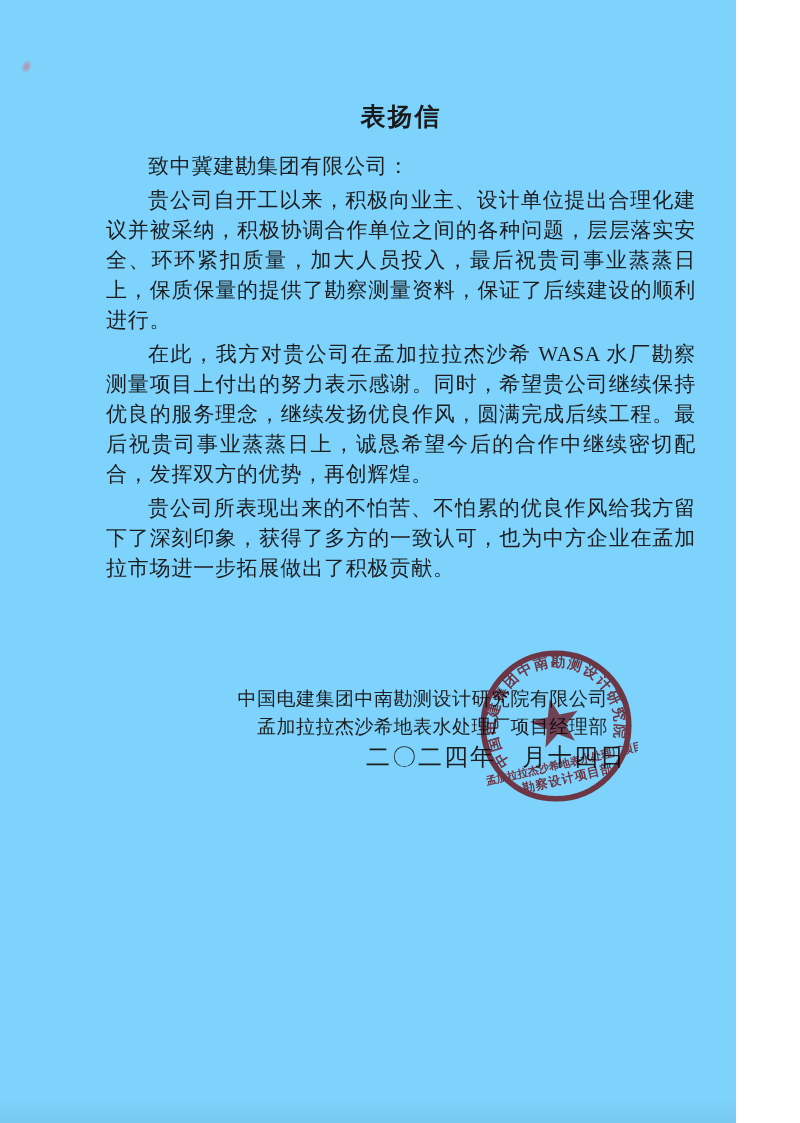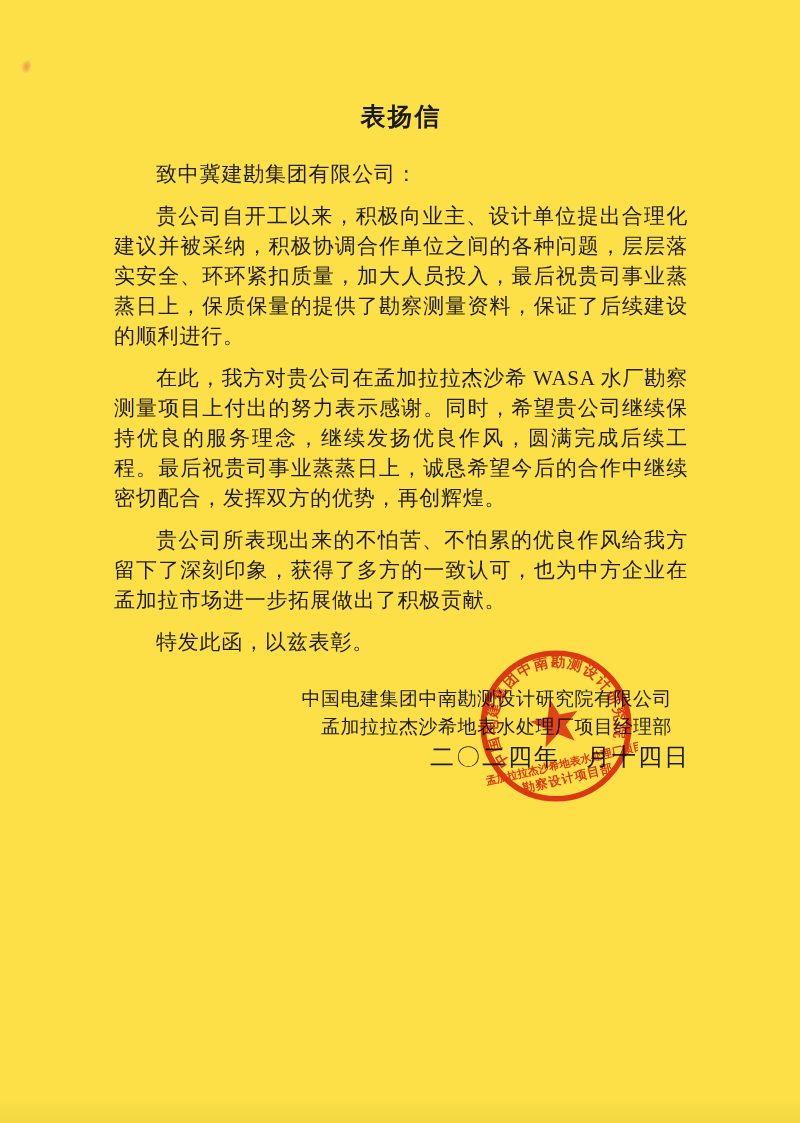--- a/index.html
+++ b/index.html
@@ -1,19 +1,19 @@
 <!DOCTYPE html>
 <html><head>
 <meta charset="utf-8">
 <style>
   html,body{margin:0;padding:0;background:#ffffff;}
   .page{
     position:relative;
-    width:800px;height:1123px;
-    background:#fde047;
+    width:736px;height:1123px;
+    background:#7dd3fc;
     overflow:hidden;
     font-family:"Liberation Serif","DejaVu Serif",serif;
     color:#1d1d1f;
   }
   
   .page::after{
     content:"";
     position:absolute;left:0;right:0;bottom:0;height:26px;
     background:linear-gradient(to bottom, rgba(0,0,0,0) 0%, rgba(0,0,0,0.045) 100%);
     pointer-events:none;
@@ -34,21 +34,21 @@
     color:#1a1a1c;
   }
   .body-text{
     position:absolute;top:147px;left:102px;width:598px;
     font-size:21px;
     line-height:30px;
     letter-spacing:0.8px;
     text-align:justify;
   }
   .body-text p{
-    margin:12px;
+    margin:4px;
     text-indent:2em;
   }
   .greeting{
     text-indent:0;
   }
   .sig{
     position:absolute;
     white-space:nowrap;
     font-size:19px;
     letter-spacing:0.5px;
@@ -86,21 +86,20 @@
 
   <div class="smudge"></div>
 
   <h1 class="title">表扬信</h1>
 
   <div class="body-text">
     <p class="greeting">致中冀建勘集团有限公司：</p>
     <p>贵公司自开工以来，积极向业主、设计单位提出合理化建议并被采纳，积极协调合作单位之间的各种问题，层层落实安全、环环紧扣质量，加大人员投入，最后祝贵司事业蒸蒸日上，保质保量的提供了勘察测量资料，保证了后续建设的顺利进行。</p>
     <p>在此，我方对贵公司在孟加拉拉杰沙希 WASA 水厂勘察测量项目上付出的努力表示感谢。同时，希望贵公司继续保持优良的服务理念，继续发扬优良作风，圆满完成后续工程。最后祝贵司事业蒸蒸日上，诚恳希望今后的合作中继续密切配合，发挥双方的优势，再创辉煌。</p>
     <p>贵公司所表现出来的不怕苦、不怕累的优良作风给我方留下了深刻印象，获得了多方的一致认可，也为中方企业在孟加拉市场进一步拓展做出了积极贡献。</p>
-    <p>特发此函，以兹表彰。</p>
   </div>
 
   <div class="sig sig1">中国电建集团中南勘测设计研究院有限公司</div>
   <div class="sig sig2">孟加拉拉杰沙希地表水处理厂项目经理部</div>
   <div class="sig sigdate">二〇二四年　月十四日</div>
 
   <svg class="stamp" viewBox="0 0 160 160" aria-hidden="true">
     <defs>
       <path id="sealArc" d="M 29.8 109 A 58 58 0 1 1 130.2 109" fill="none"></path>
     </defs>

